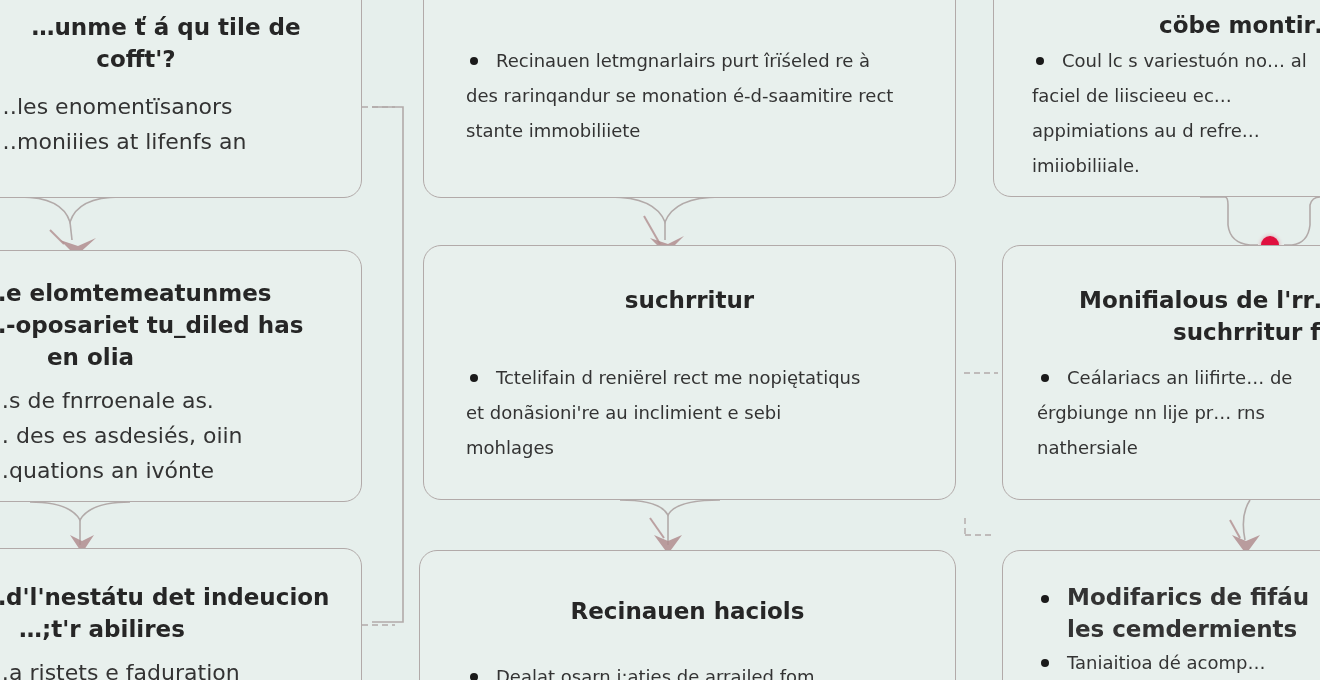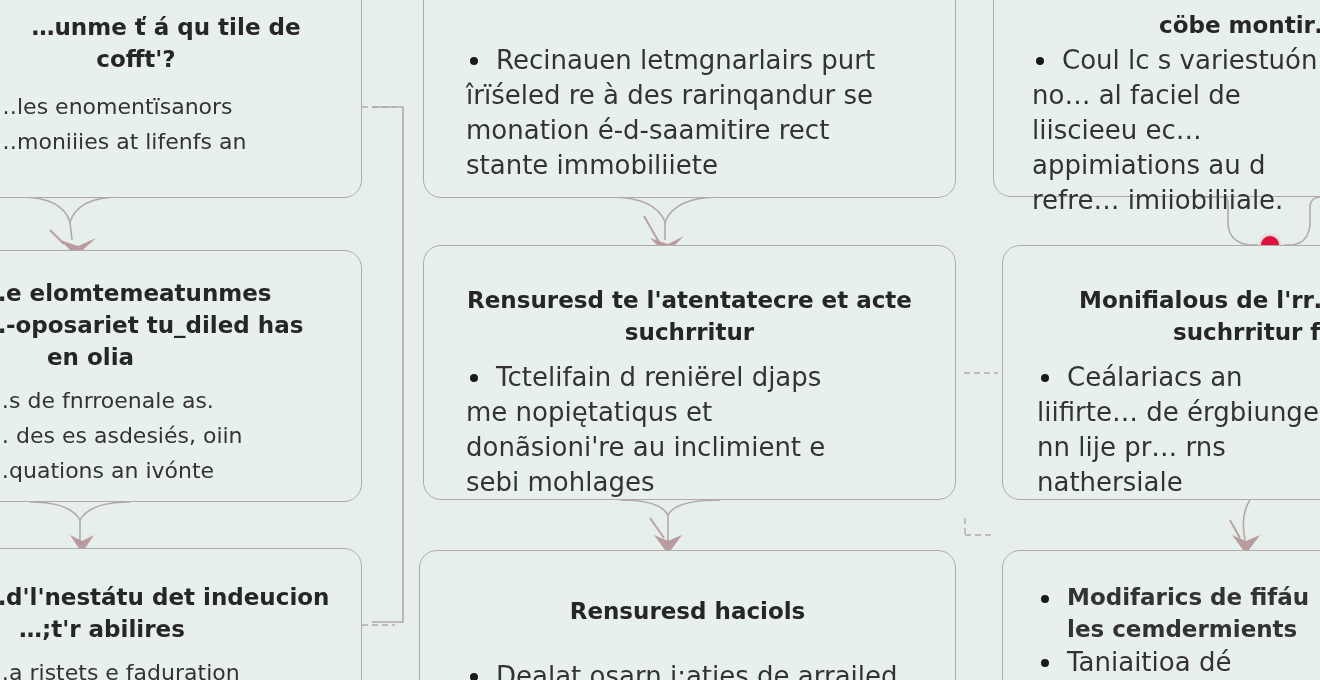--- a/index.html
+++ b/index.html
@@ -15,21 +15,21 @@
     background:#e8f0ed;
   }
   .title {
     font-weight:bold; color:#262626; text-align:center;
     font-size:23px; line-height:32px; margin:0;
   }
   .body-text {
     font-size:22px; line-height:35px; color:#333; margin:0;
   }
   ul.bullets { list-style:none; margin:0; padding:0; }
-  ul.bullets li { position:relative; padding-left:30px; font-size:26px; line-height:35px; color:#333; }
+  ul.bullets li { position:relative; padding-left:30px; font-size:18px; line-height:35px; color:#333; }
   ul.bullets li::before {
     content:""; position:absolute; left:4px; top:14px; width:8px; height:8px;
     border-radius:50%; background:#1a1a1a;
   }
   ul.bullets.flow li { padding-left:0; text-indent:30px; }
   ul.bullets.flow li::before { left:4px; }
   .conn { position:absolute; pointer-events:none; }
   .dot { position:absolute; width:18px; height:18px; border-radius:50%;
          background:#e0103f; box-shadow:0 0 4px rgba(224,16,63,.4); }
 </style>
@@ -115,31 +115,30 @@
 </div>
 
 <div class="card" style="left:423px;top:-30px;width:533px;height:228px;">
   <ul class="bullets flow" style="position:absolute;left:42px;right:56px;top:72px;">
     <li>Recinauen letmgnarlairs purt îrïśeled re à des rarinqandur se monation é-d-saamitire rect stante immobiliiete</li>
   </ul>
 </div>
 
 <div class="card" style="left:423px;top:245px;width:533px;height:255px;">
   <div style="position:absolute;left:0;right:0;top:38px;">
-    <p class="title">Rensuresd te l'atentatecre et acte</p>
     <p class="title">suchrritur</p>
   </div>
   <ul class="bullets flow" style="position:absolute;left:42px;right:90px;top:114px;">
-    <li>Tctelifain d reniërel djaps me nopiętatiqus et donãsioni're au inclimient e sebi mohlages</li>
+    <li>Tctelifain d reniërel rect me nopiętatiqus et donãsioni're au inclimient e sebi mohlages</li>
   </ul>
 </div>
 
 <div class="card" style="left:419px;top:550px;width:537px;height:170px;">
   <div style="position:absolute;left:0;right:0;top:44px;">
-    <p class="title">Rensuresd haciols</p>
+    <p class="title">Recinauen haciols</p>
   </div>
   <ul class="bullets" style="position:absolute;left:46px;right:20px;top:108px;">
     <li>Dealat osarn i:aties de arrailed fom</li>
   </ul>
 </div>
 
 <div class="card" style="left:993px;top:-30px;width:380px;height:227px;">
   <div style="position:absolute;left:0;right:0;top:38px;">
     <p class="title" style="text-align:left;padding-left:165px;">cöbe montir…</p>
   </div>

